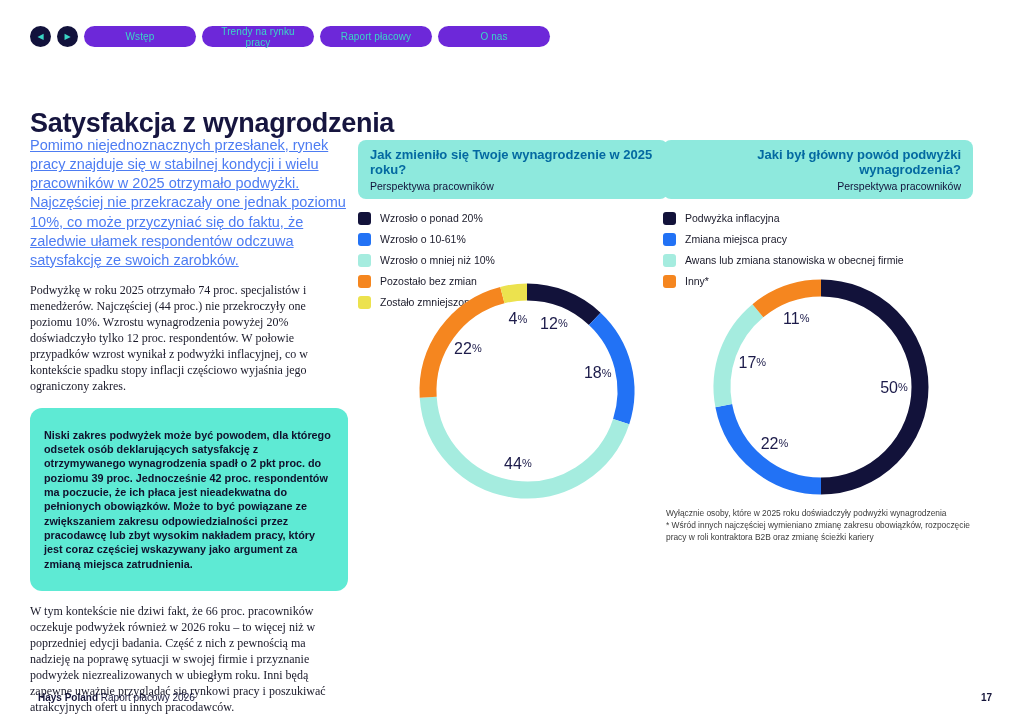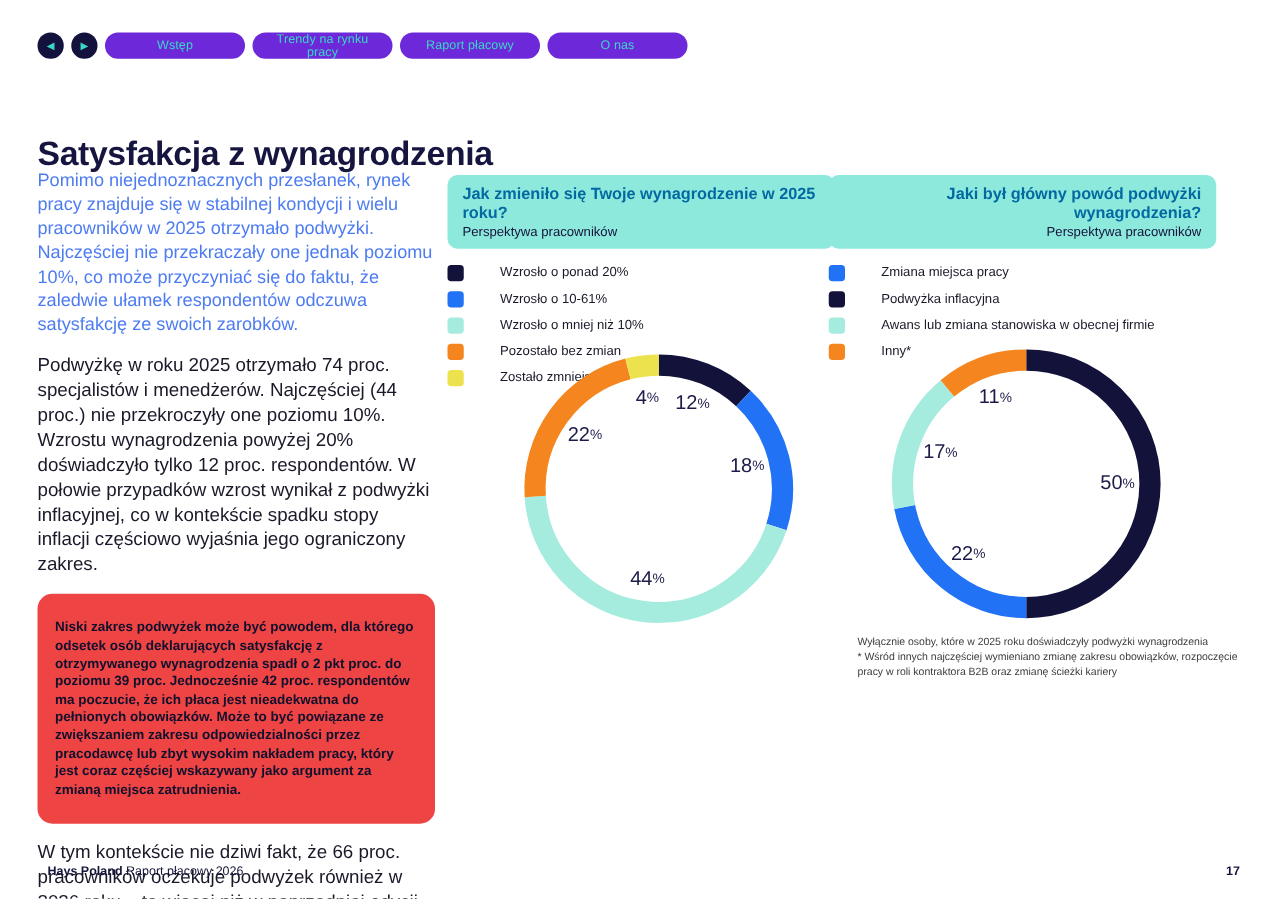--- a/index.html
+++ b/index.html
@@ -20,43 +20,43 @@
     justify-content:center;cursor:pointer;letter-spacing:.1px;
   }
   .pill:first-of-type{margin-left:4px;}
   
   .page-title{
     position:absolute;left:30px;top:80px;font-size:27px;font-weight:bold;
     color:#16153f;letter-spacing:-.3px;margin-top:28px;
   }
   
   .left-col{position:absolute;left:30px;top:136px;width:318px;}
-  .intro{color:#4d7cf2;font-size:14.5px;line-height:1.32;margin:0 0 13px;}
-  .body-p{color:#191929;font-size:15px;line-height:1.33;margin:0 0 13px;}
+  .intro{color:#4d7cf2;font-size:14.5px;line-height:1.32;margin:0 0 13px;text-decoration:underline;}
+  .body-p{color:#191929;font-size:12px;line-height:1.33;margin:0 0 13px;font-family:Liberation Serif, serif;}
   .callout{
-    background:#ef4444;border-radius:12px;padding:20px 14px;margin:0 0 13px;
+    background:#5eead4;border-radius:12px;padding:20px 14px;margin:0 0 13px;
     color:#10102c;font-size:10.8px;font-weight:bold;line-height:1.33;
   }
   
   .chart-panel{position:absolute;top:140px;width:310px;}
   #chart-0{left:358px;}
   #chart-1{left:663px;text-align:right;}
   .chart-header{background:#8ee9dd;border-radius:8px;padding:8px 12px 7px;}
   .chart-title{font-size:13px;font-weight:bold;color:#0369a1;line-height:1.15;}
   .chart-subtitle{font-size:10.5px;color:#12123a;margin-top:2px;}
   .legend{margin-top:13px;display:flex;flex-direction:column;gap:8px;}
   .legend-row{display:flex;align-items:center;gap:9px;}
   .legend-swatch{width:13px;height:13px;border-radius:3px;flex:none;}
-  .legend-label{font-size:10.5px;color:#191929;margin-left:20px;}
+  .legend-label{font-size:10.5px;color:#191929;}
   .donut-svg{position:absolute;}
   #chart-0 .donut-svg{left:49px;top:131px;}
   #chart-1 .donut-svg{left:38px;top:127px;}
   .donut-label{fill:#1c1b4a;font-size:16px;font-weight:500;font-family:"Liberation Sans",sans-serif;}
   
-  .footnote{position:absolute;left:686px;top:507px;width:320px;font-size:8.4px;color:#3c3c3c;line-height:1.45;}
+  .footnote{position:absolute;left:666px;top:507px;width:320px;font-size:8.4px;color:#3c3c3c;line-height:1.45;}
   
   .footer-left{position:absolute;left:38px;top:692px;font-size:10px;color:#15153a;}
   .footer-left b{font-weight:bold;}
   .footer-right{position:absolute;right:32px;top:692px;font-size:10px;font-weight:bold;color:#15153a;}
 </style>
 </head>
 <body>
 
 <nav class="nav">
   <button class="circle-btn">
@@ -121,26 +121,26 @@
     </svg>
 </section>
 
 <section class="chart-panel" id="chart-1">
   <div class="chart-header">
     <div class="chart-title">Jaki był główny powód podwyżki wynagrodzenia?</div>
     <div class="chart-subtitle">Perspektywa pracowników</div>
   </div>
   <div class="legend">
       <div class="legend-row">
+        <span class="legend-swatch" style="background: rgb(18, 18, 58);"></span>
+        <span class="legend-label">Podwyżka inflacyjna</span>
+      </div>
+      <div class="legend-row">
         <span class="legend-swatch" style="background: rgb(34, 114, 245);"></span>
         <span class="legend-label">Zmiana miejsca pracy</span>
-      </div>
-      <div class="legend-row">
-        <span class="legend-swatch" style="background: rgb(18, 18, 58);"></span>
-        <span class="legend-label">Podwyżka inflacyjna</span>
       </div>
       <div class="legend-row">
         <span class="legend-swatch" style="background: rgb(165, 236, 223);"></span>
         <span class="legend-label">Awans lub zmiana stanowiska w obecnej firmie</span>
       </div>
       <div class="legend-row">
         <span class="legend-swatch" style="background: rgb(245, 134, 31);"></span>
         <span class="legend-label">Inny*</span>
       </div>
     </div>

